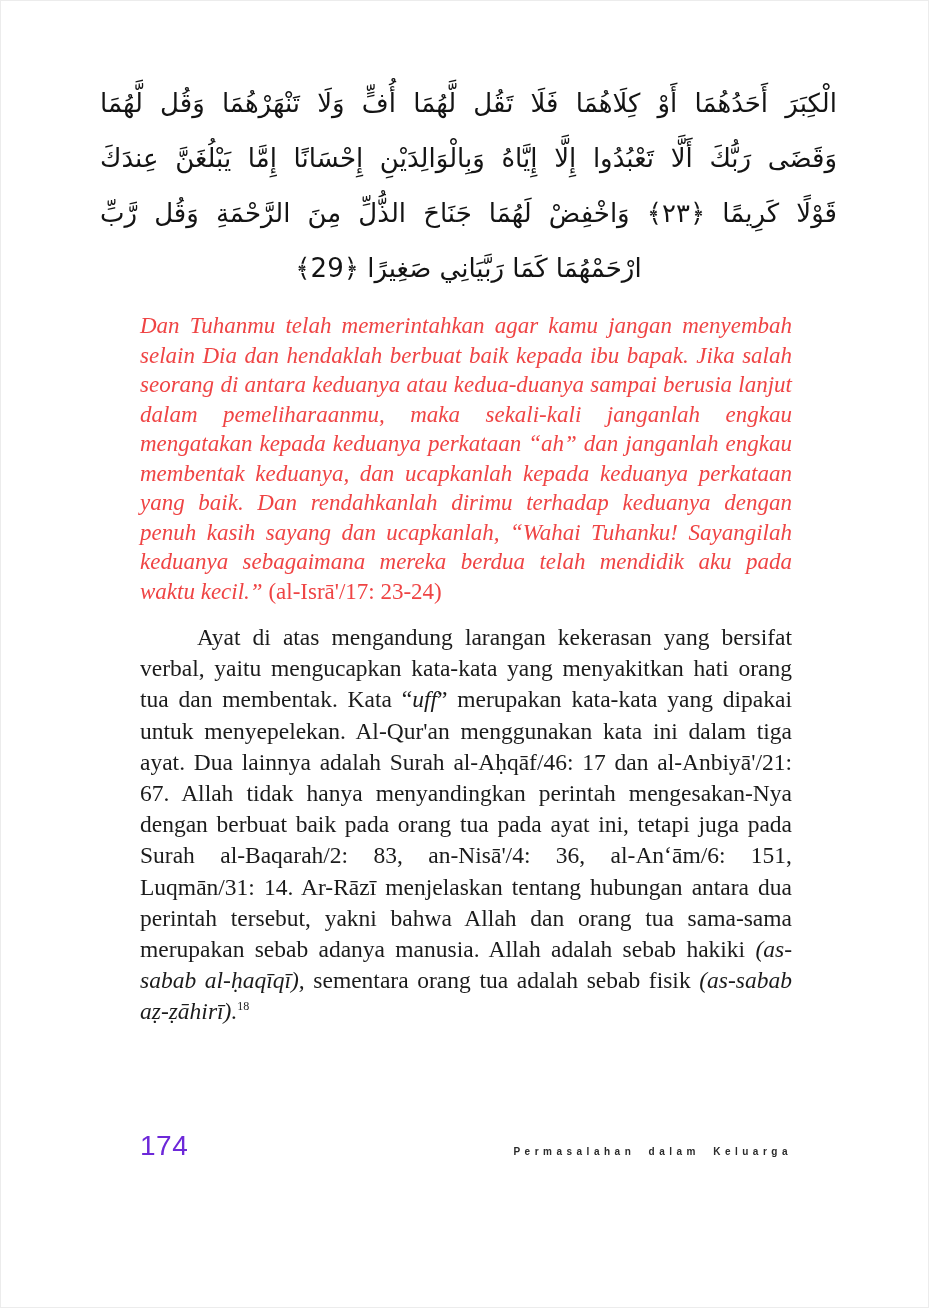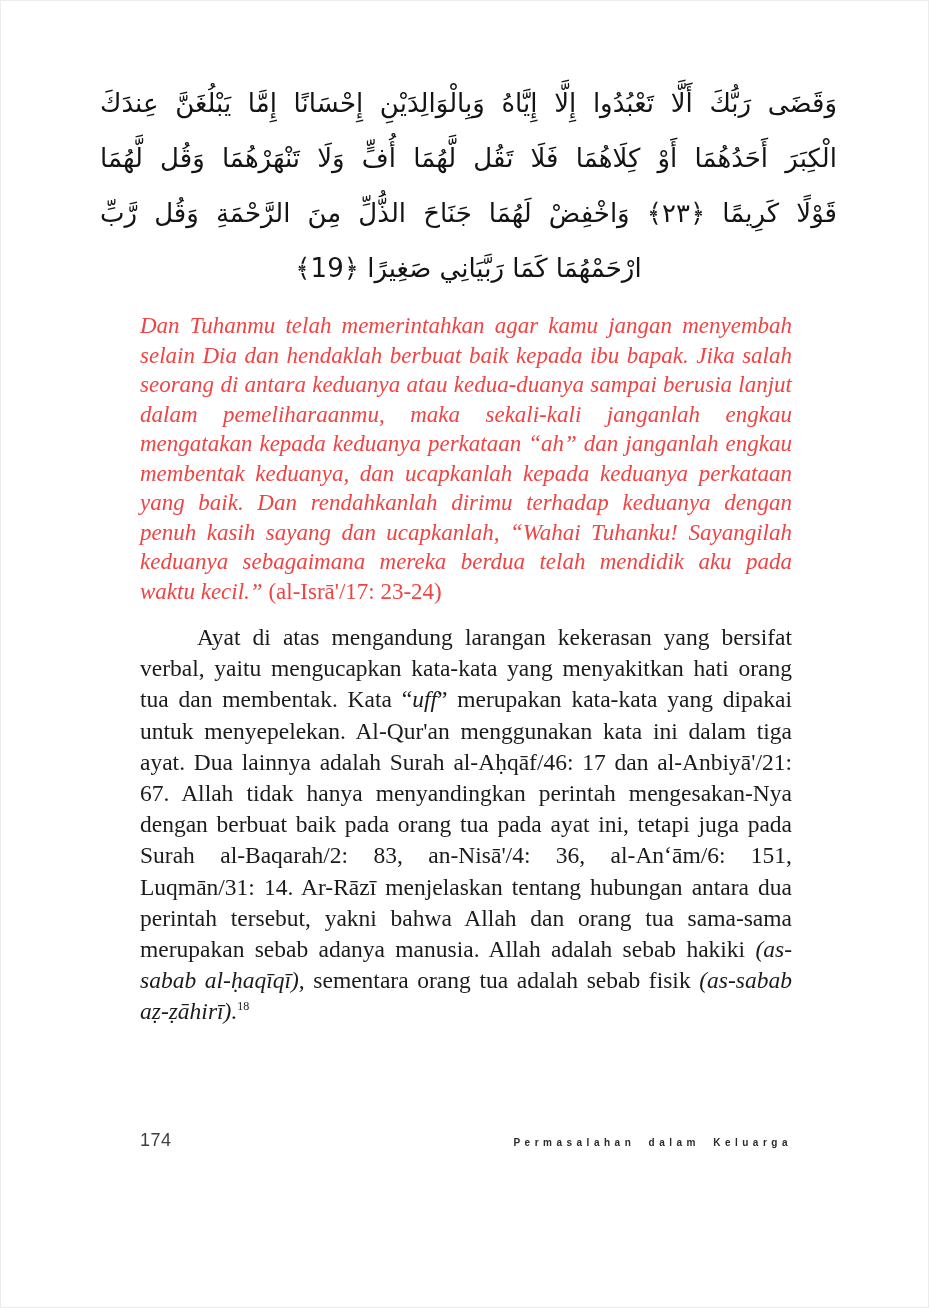--- a/index.html
+++ b/index.html
@@ -77,43 +77,43 @@
     position: absolute;
     top: 1130px;
     left: 140px;
     right: 137px;
     display: flex;
     justify-content: space-between;
     align-items: baseline;
     font-family: "Liberation Sans", sans-serif;
   }
   .page-number {
-    font-size: 18px;
+    font-size: 28px;
     font-weight: 500;
     letter-spacing: 0.5px;
-    color: #404040;
+    color: #6d28d9;
   }
   .running-title {
     font-size: 10px;
     font-weight: 700;
     letter-spacing: 4.5px;
     word-spacing: 6px;
     color: #2a2a2a;
   }
 </style>
 </head>
 <body>
 
 <div class="page">
 
   <div class="quran" dir="rtl" lang="ar">
+    <div class="qline">الْكِبَرَ أَحَدُهُمَا أَوْ كِلَاهُمَا فَلَا تَقُل لَّهُمَا أُفٍّ وَلَا تَنْهَرْهُمَا وَقُل لَّهُمَا</div>
     <div class="qline">وَقَضَى رَبُّكَ أَلَّا تَعْبُدُوا إِلَّا إِيَّاهُ وَبِالْوَالِدَيْنِ إِحْسَانًا إِمَّا يَبْلُغَنَّ عِندَكَ</div>
-    <div class="qline">الْكِبَرَ أَحَدُهُمَا أَوْ كِلَاهُمَا فَلَا تَقُل لَّهُمَا أُفٍّ وَلَا تَنْهَرْهُمَا وَقُل لَّهُمَا</div>
     <div class="qline">قَوْلًا كَرِيمًا ﴿٢٣﴾ وَاخْفِضْ لَهُمَا جَنَاحَ الذُّلِّ مِنَ الرَّحْمَةِ وَقُل رَّبِّ</div>
-    <div class="qline last">ارْحَمْهُمَا كَمَا رَبَّيَانِي صَغِيرًا ﴿19﴾</div>
+    <div class="qline last">ارْحَمْهُمَا كَمَا رَبَّيَانِي صَغِيرًا ﴿29﴾</div>
   </div>
 
   <p class="translation"><span class="it">Dan Tuhanmu telah memerintahkan agar kamu jangan menyembah selain Dia dan hendaklah berbuat baik kepada ibu bapak. Jika salah seorang di antara keduanya atau kedua-duanya sampai berusia lanjut dalam pemeliharaanmu, maka sekali-kali janganlah engkau mengatakan kepada keduanya perkataan “ah” dan janganlah engkau membentak keduanya, dan ucapkanlah kepada keduanya perkataan yang baik. Dan rendahkanlah dirimu terhadap keduanya dengan penuh kasih sayang dan ucapkanlah, “Wahai Tuhanku! Sayangilah keduanya sebagaimana mereka berdua telah mendidik aku pada waktu kecil.”</span><span class="ref"> (al-Isrā'/17: 23-24)</span></p>
 
   <p class="commentary"><span>Ayat di atas mengandung larangan kekerasan yang bersifat verbal, yaitu mengucapkan kata-kata yang menyakitkan hati orang tua dan membentak. Kata “</span><span class="it">uff</span><span>” merupakan kata-kata yang dipakai untuk menyepelekan. Al-Qur'an menggunakan kata ini dalam tiga ayat. Dua lainnya adalah Surah al-Aḥqāf/46: 17 dan al-Anbiyā'/21: 67. Allah tidak hanya menyandingkan perintah mengesakan-Nya dengan berbuat baik pada orang tua pada ayat ini, tetapi juga pada Surah al-Baqarah/2: 83, an-Nisā'/4: 36, al-An‘ām/6: 151, Luqmān/31: 14. Ar-Rāzī menjelaskan tentang hubungan antara dua perintah tersebut, yakni bahwa Allah dan orang tua sama-sama merupakan sebab adanya manusia. Allah adalah sebab hakiki </span><span class="it">(as-sabab al-ḥaqīqī),</span><span> sementara orang tua adalah sebab fisik </span><span class="it">(as-sabab aẓ-ẓāhirī).</span><sup>18</sup></p>
 
   <div class="footer">
     <span class="page-number">174</span>
     <span class="running-title">Permasalahan dalam Keluarga</span>
   </div>

